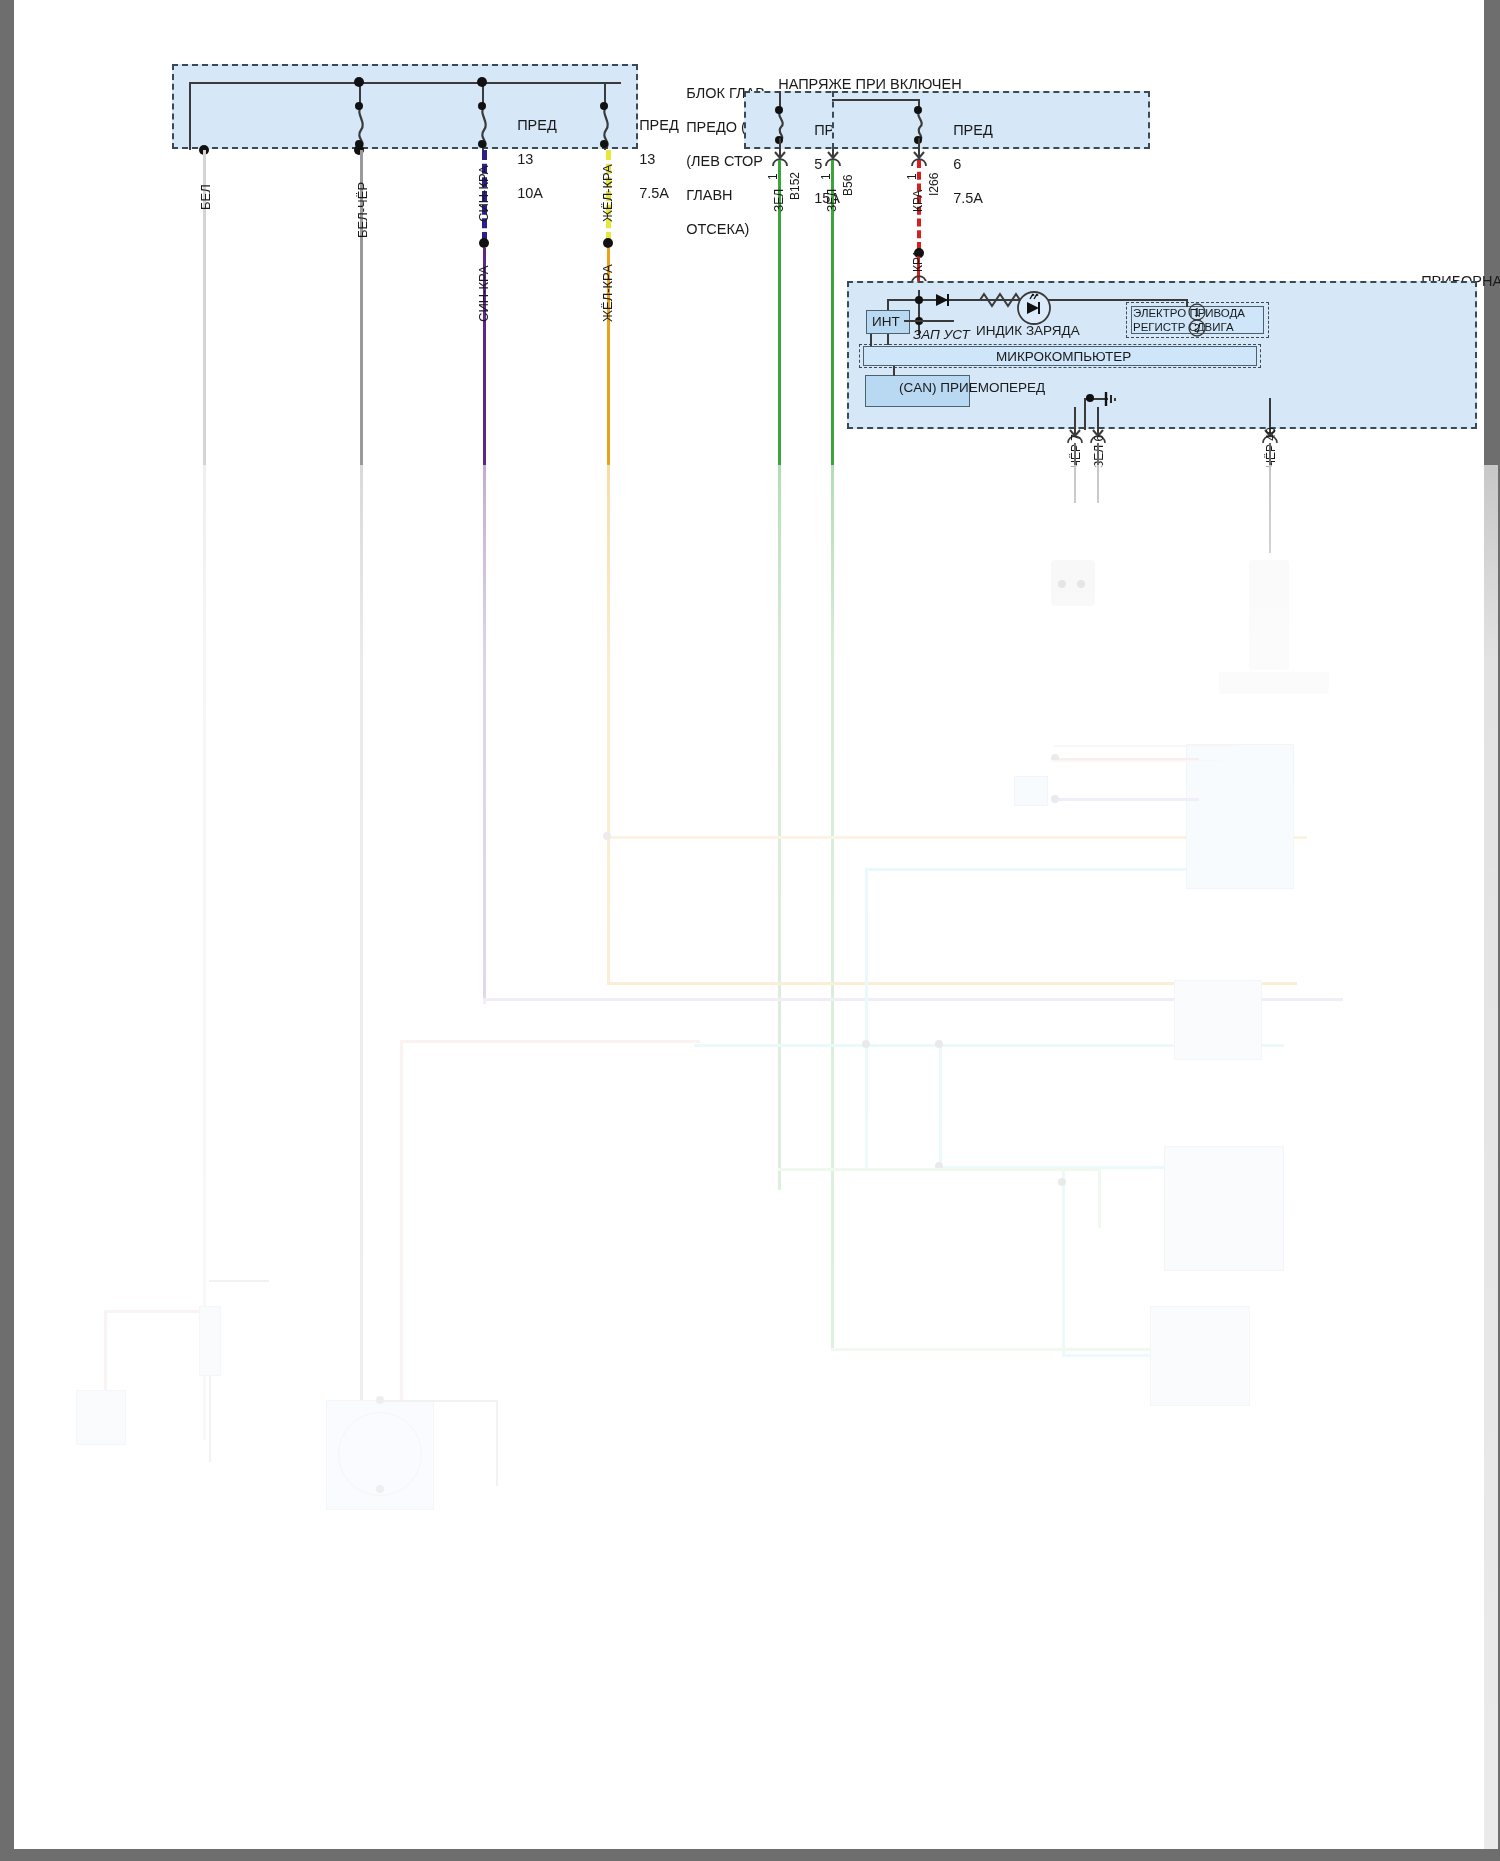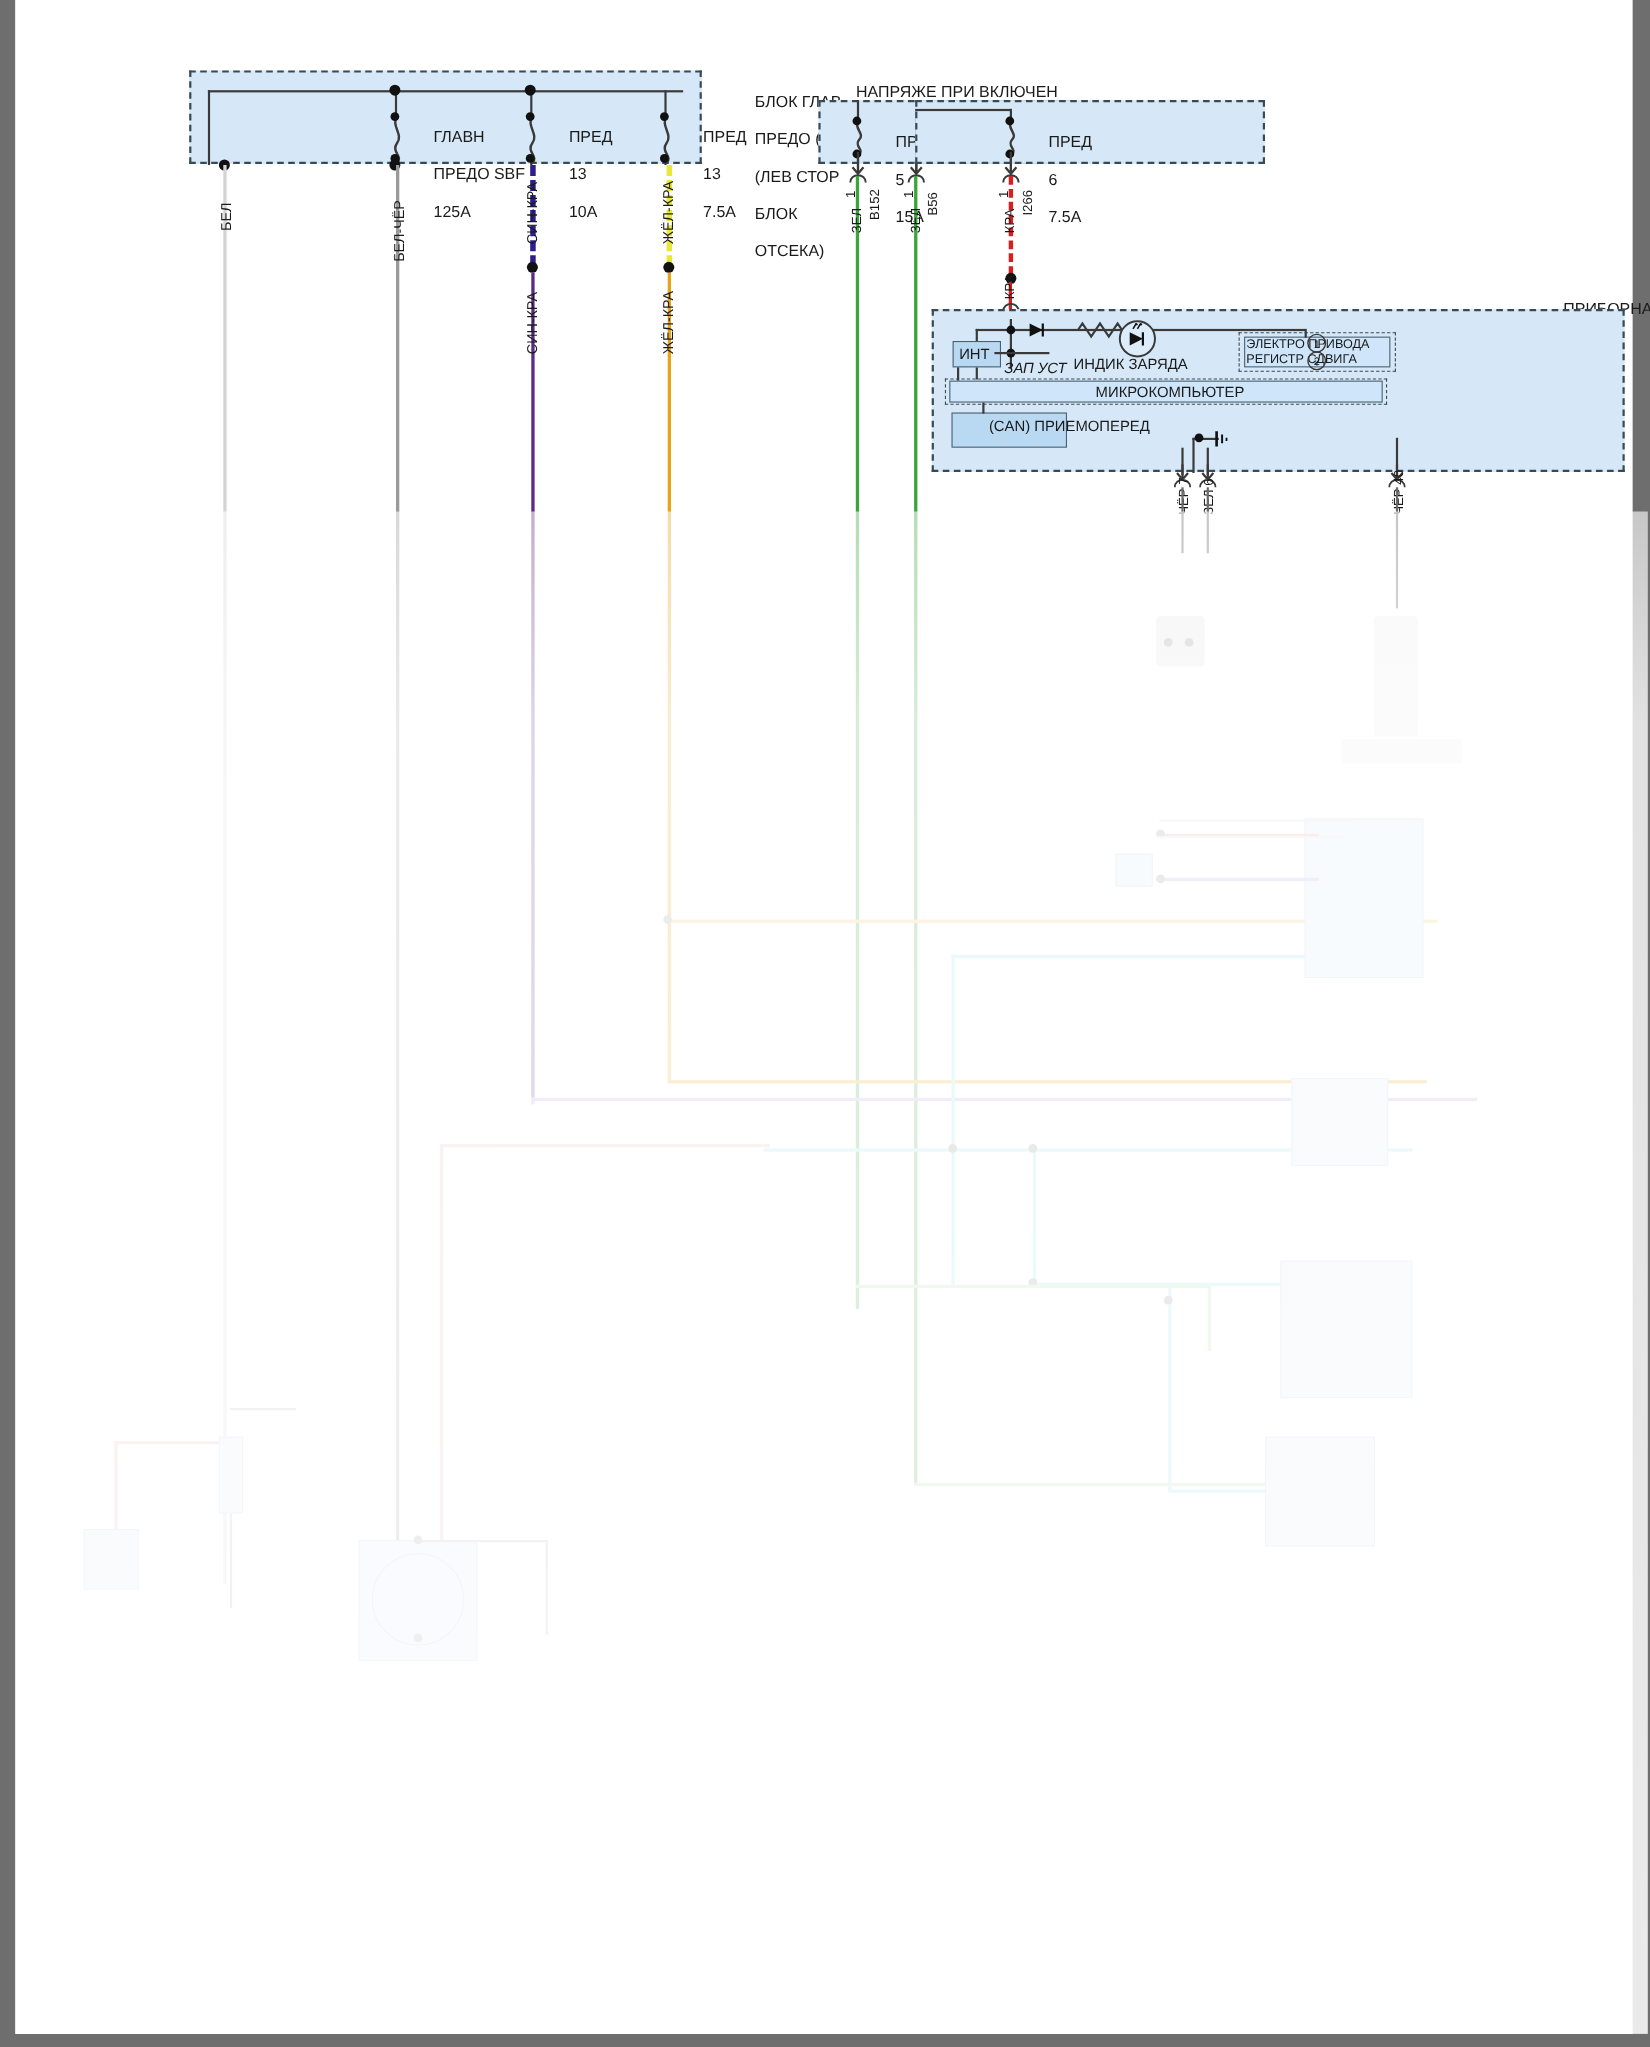--- a/index.html
+++ b/index.html
@@ -58,25 +58,20 @@
     <div class="vline" style="left:345px;top:82px;height:24px;"></div>
     <div class="fuse" style="left:339px;top:104px;">
       <svg width="16" height="46" viewBox="0 0 16 46">
           <path d="M8 2 C 2 10, 14 18, 8 26 C 2 34, 14 38, 8 44" stroke="#3a3a3a" stroke-width="2.2" fill="none"></path>
         </svg>
     </div>
     <div class="vline" style="left:345px;top:142px;height:8px;"></div>
     <div class="dot sm" style="left:341px;top:102px;"></div>
     <div class="dot sm" style="left:341px;top:140px;"></div>
     <div class="dot" style="left:340px;top:77px;"></div>
-    <div class="lbl" style="left:356px;top:100px;">
-      <span>ГЛАВН</span><br>
-      <span>ПРЕДО SBF</span><br>
-      <span>125A</span>
-    </div>
 
     <div class="vline" style="left:468px;top:82px;height:24px;"></div>
     <div class="fuse" style="left:462px;top:104px;">
       <svg width="16" height="46" viewBox="0 0 16 46">
           <path d="M8 2 C 2 10, 14 18, 8 26 C 2 34, 14 38, 8 44" stroke="#3a3a3a" stroke-width="2.2" fill="none"></path>
         </svg>
     </div>
     <div class="vline" style="left:468px;top:142px;height:8px;"></div>
     <div class="dot sm" style="left:464px;top:102px;"></div>
     <div class="dot sm" style="left:464px;top:140px;"></div>
@@ -99,21 +94,21 @@
     <div class="lbl" style="left:601px;top:100px;">
       <span>ПРЕД</span><br>
       <span>13</span><br>
       <span>7.5A</span>
     </div>
 
     <div class="lbl" style="left:648px;top:68px;">
       <span>БЛОК ГЛАВ</span><br>
       <span>ПРЕДО (М/Б)</span><br>
       <span>(ЛЕВ СТОР</span><br>
-      <span>БЛОК</span><br>
+      <span>ГЛАВН</span><br>
       <span>ОТСЕКА)</span>
     </div>
 
     <div class="dot" style="left:185px;top:145px;"></div>
     <div class="dot" style="left:340px;top:145px;"></div>
 
     <div class="lbl" style="left:740px;top:59px;">
       <span>НАПРЯЖЕ ПРИ ВКЛЮЧЕН</span>
     </div>
     <div class="lbl" style="left:718px;top:76px;">

